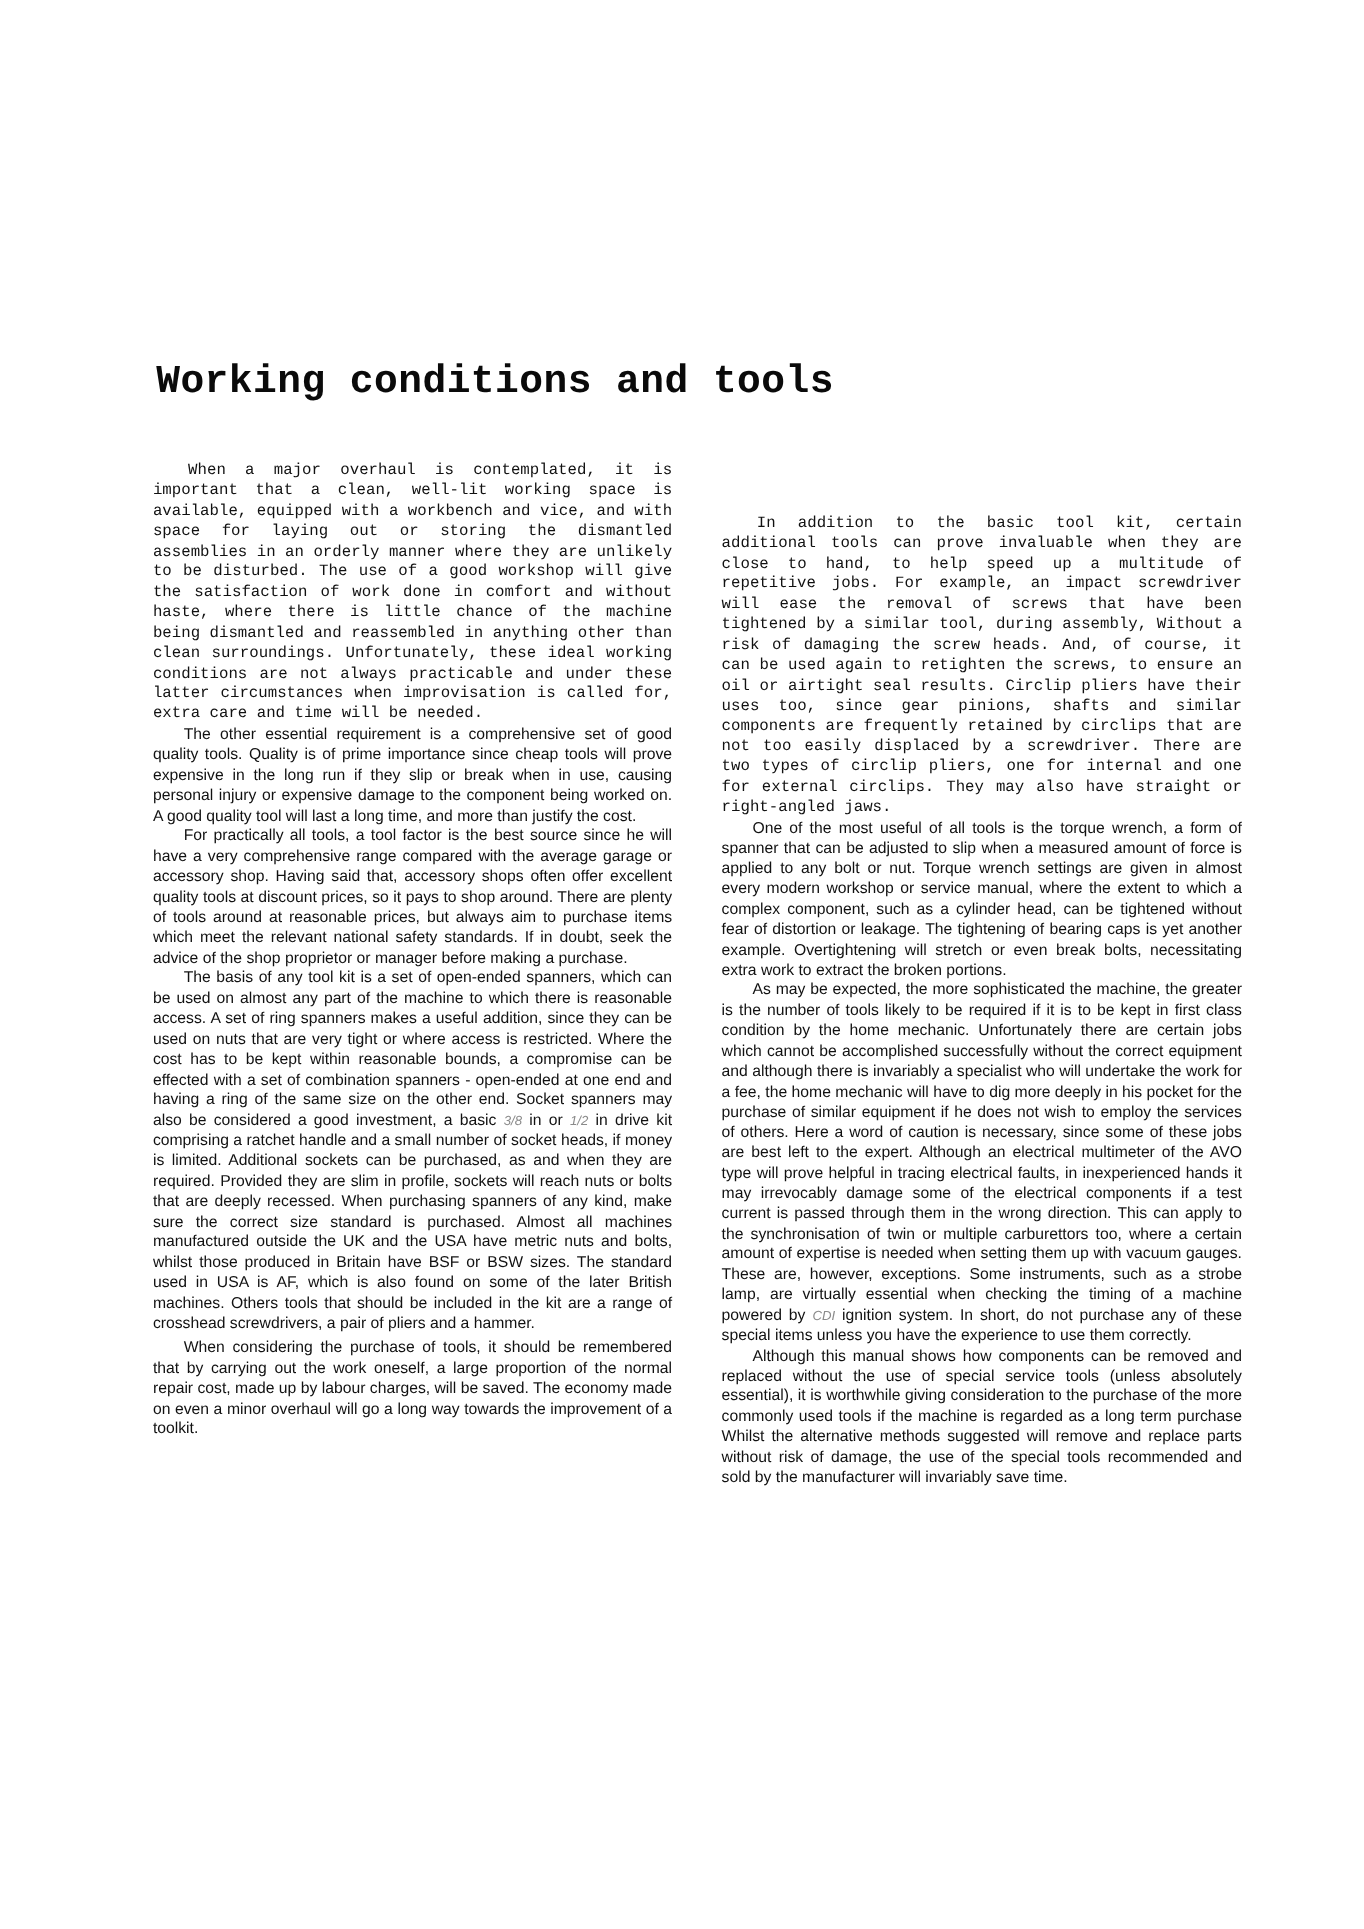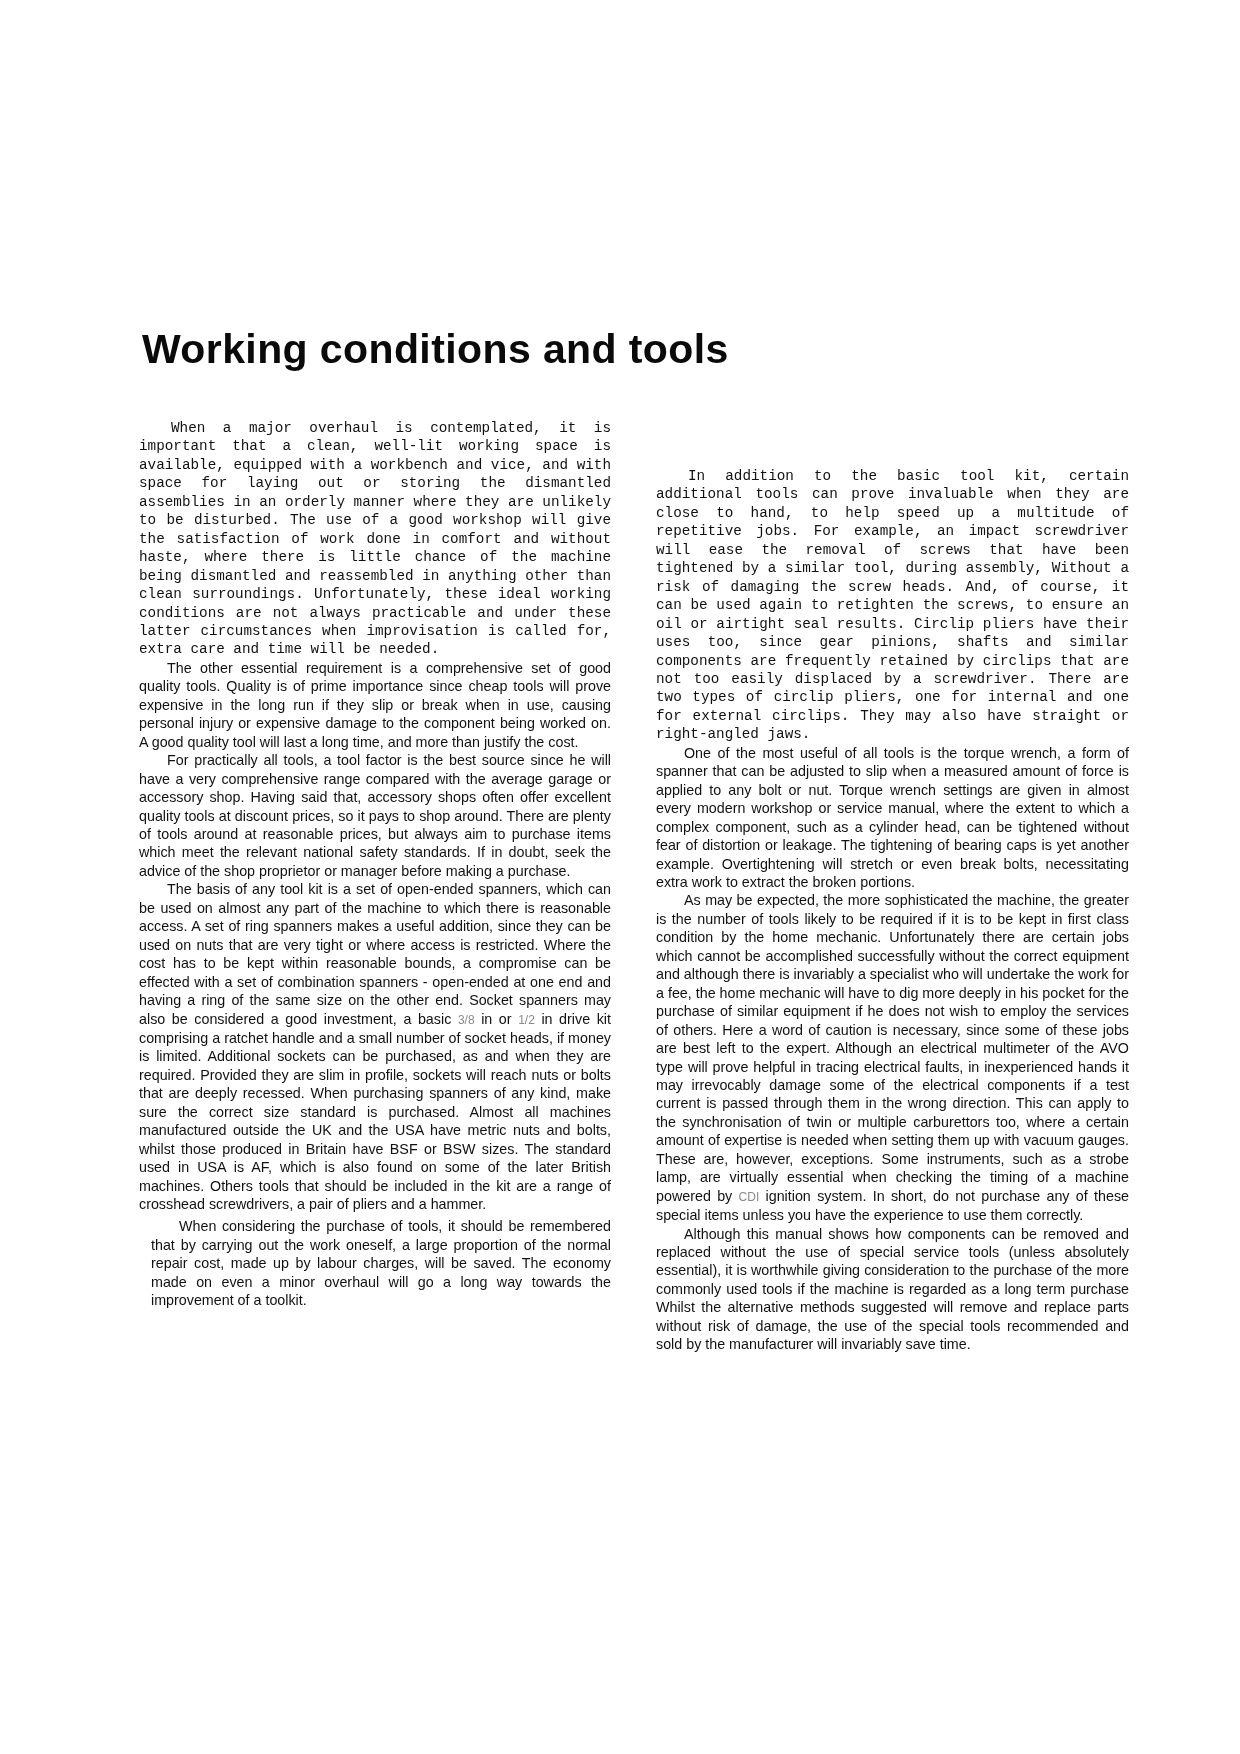--- a/index.html
+++ b/index.html
@@ -1,24 +1,24 @@
 <!DOCTYPE html>
 <html><head>
   <meta charset="utf-8">
   <style>
     html, body { margin: 0; padding: 0; background: #ffffff; }
     body { width: 1240px; height: 1754px; position: relative; overflow: hidden; font-family: "Liberation Sans", sans-serif; color: #111; }
-    .title { position: absolute; left: 142px; top: 326px; margin: 0; font-family: Liberation Sans, sans-serif; font-weight: bold; font-size: 41px; letter-spacing: 0.4px; color: #0a0a0a; }
+    .title { position: absolute; left: 142px; top: 326px; margin: 0; font-family: Liberation Mono, monospace; font-weight: bold; font-size: 36px; letter-spacing: 0.4px; color: #0a0a0a; }
     .col { position: absolute; top: 419px; font-size: 14.3px; line-height: 18.45px; text-align: justify; }
     .col-left { left: 139px; width: 472px; }
     .col-right { left: 656px; width: 473px; margin-top: 48px; }
     .col p { margin: 0; text-indent: 28px; hyphens: manual; }
     .col p.first { text-indent: 32px; font-family: Liberation Mono, monospace; }
-    .col p.spaced { margin-top: 4px; margin-left: 12px; }
-    .light { color: #8a8a8a; font-size: 12px; }
+    .col p.spaced { margin-top: 4px; }
+    .light { color: #8a8a8a; font-size: 12px; font-style: italic; }
   </style>
 </head>
 <body>
 
 <h1 class="title">Working conditions and tools</h1>
 
 <div class="col col-left">
   <p class="first">When a major overhaul is contemplated, it is important that a clean, well-lit working space is available, equipped with a workbench and vice, and with space for laying out or storing the dismantled assemblies in an orderly manner where they are unlikely to be disturbed. The use of a good workshop will give the satisfaction of work done in comfort and without haste, where there is little chance of the machine being dismantled and reassembled in anything other than clean surroundings. Unfortunately, these ideal working conditions are not always practicable and under these latter circumstances when improvisation is called for, extra care and time will be needed.</p>
   <p>The other essential requirement is a comprehensive set of good quality tools. Quality is of prime importance since cheap tools will prove expensive in the long run if they slip or break when in use, causing personal injury or expensive damage to the component being worked on. A good quality tool will last a long time, and more than justify the cost.</p>
   <p>For practically all tools, a tool factor is the best source since he will have a very comprehensive range compared with the average garage or accessory shop. Having said that, accessory shops often offer excellent quality tools at discount prices, so it pays to shop around. There are plenty of tools around at reasonable prices, but always aim to purchase items which meet the relevant national safety standards. If in doubt, seek the advice of the shop proprietor or manager before making a purchase.</p>

